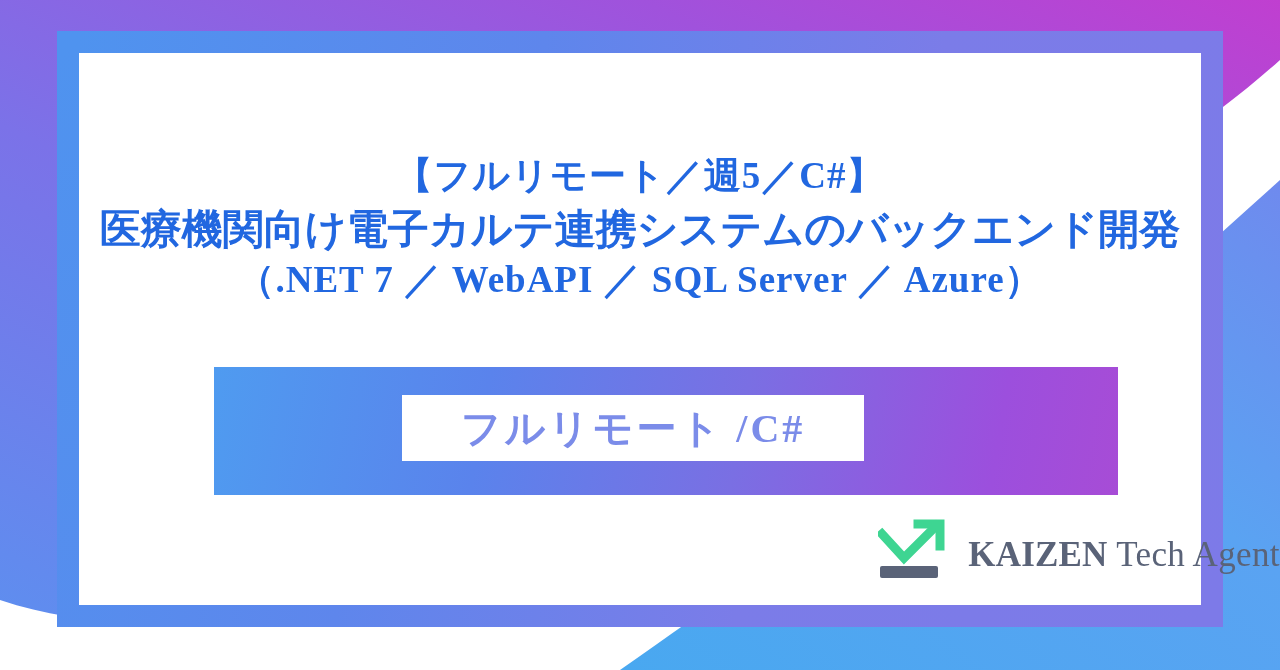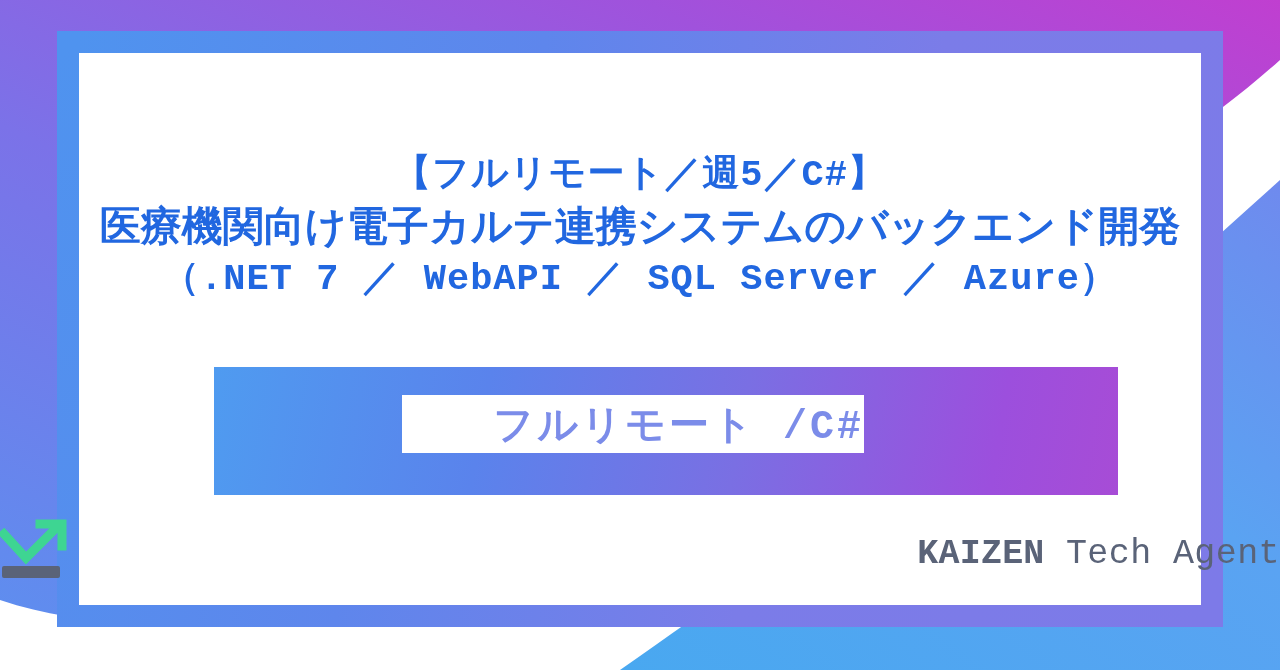--- a/index.html
+++ b/index.html
@@ -6,21 +6,21 @@
     margin: 0;
     padding: 0;
     background: #ffffff;
   }
   #stage {
     position: relative;
     width: 1280px;
     height: 670px;
     overflow: hidden;
     background: #ffffff;
-    font-family: Liberation Mono, monospace;
+    font-family: Liberation Serif, serif;
   }
 
   
   .bg-layer {
     position: absolute;
     inset: 0;
     width: 1280px;
     height: 670px;
     pointer-events: none;
   }
@@ -88,44 +88,44 @@
     width: 904px;
     height: 128px;
     background: linear-gradient(100deg, #4f9bf0 0%, #5a83ec 30%, #7a6fe3 58%, #9c4fdd 86%, #a74cd6 100%);
     z-index: 12;
   }
   .badge-chip {
     position: absolute;
     left: 402px;
     top: 395px;
     width: 462px;
-    height: 58px;
+    height: 66px;
     background: #ffffff;
     display: flex;
     align-items: center;
-    justify-content: flex-end;
+    justify-content: center;
     z-index: 13;
   }
   .badge-chip-label {
     font-size: 40px;
     font-weight: 700;
     color: #7b8ce9;
     letter-spacing: 3px;
     white-space: nowrap;
   }
 
   
   .logo {
     position: absolute;
     left: 0;
     top: 518px;
     width: 1280px;
     display: flex;
     align-items: center;
-    justify-content: space-between;
+    justify-content: flex-end;
     gap: 18px;
     z-index: 14;
   }
   .logo-mark {
     width: 72px;
     height: 64px;
     flex: 0 0 auto;
     display: block;
   }
   .logo-text {

